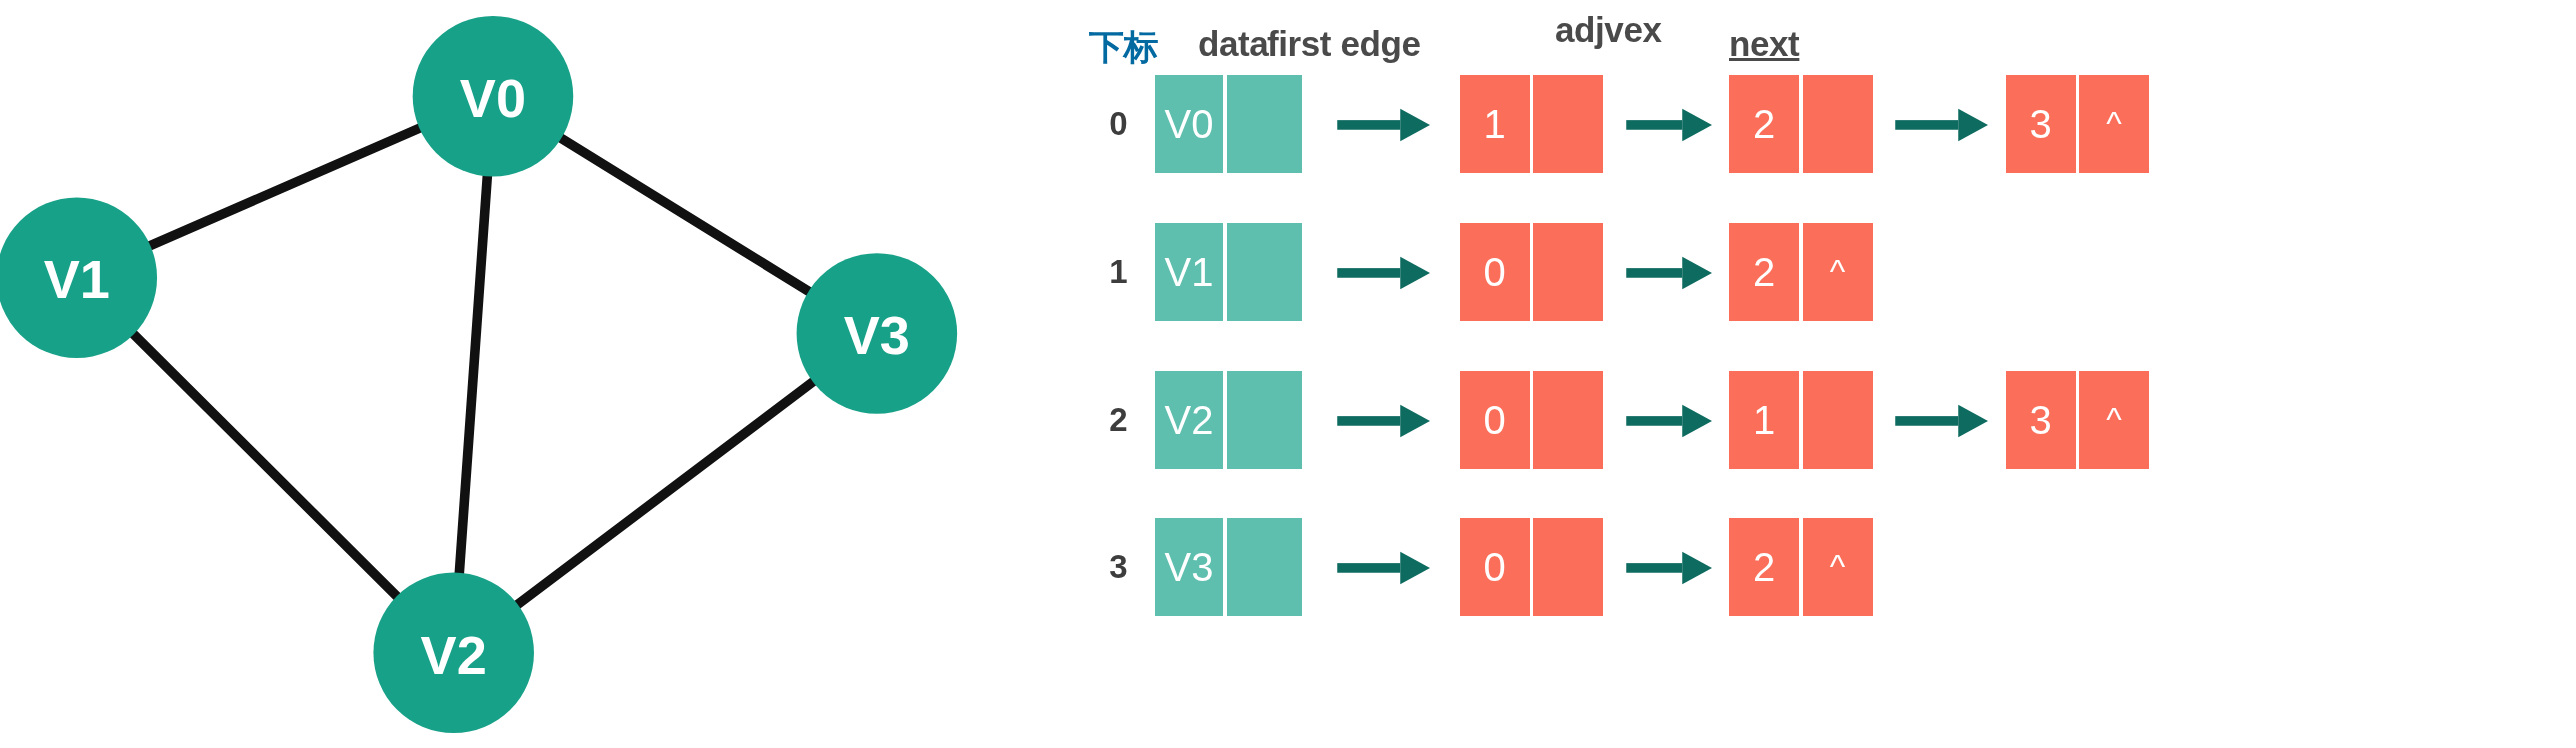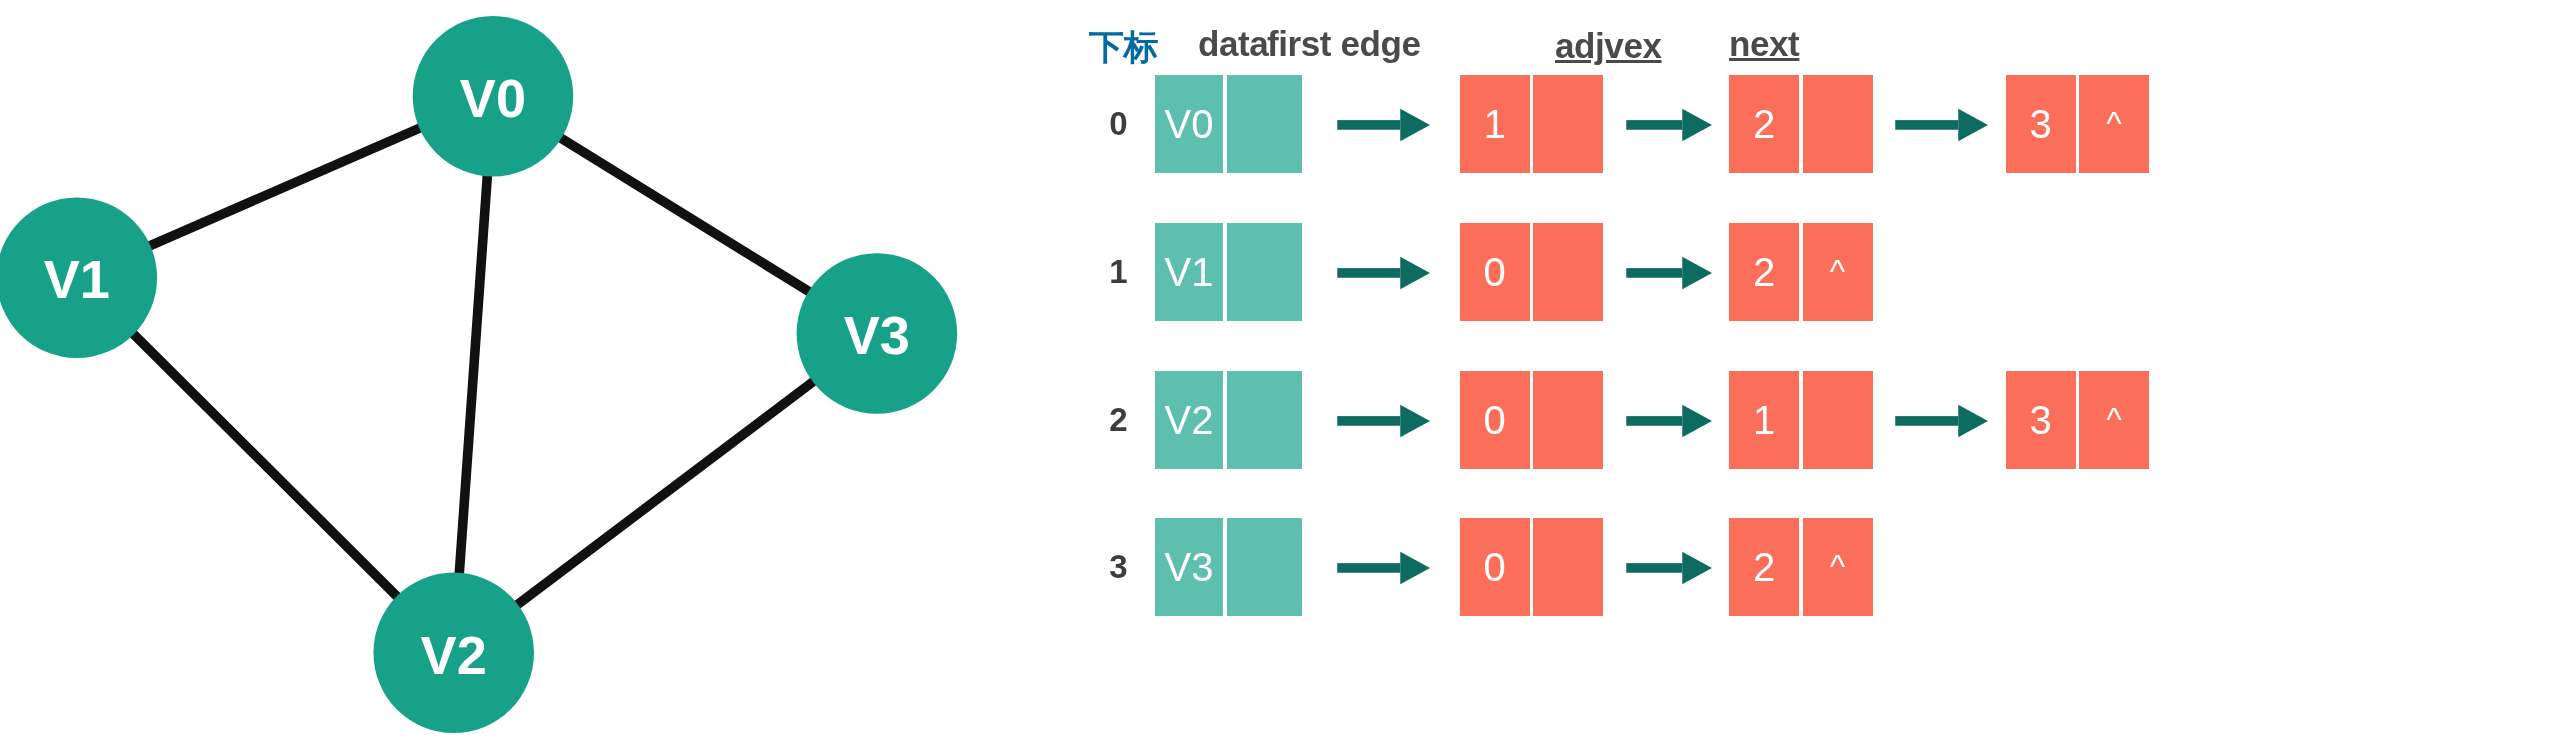--- a/index.html
+++ b/index.html
@@ -164,21 +164,21 @@
   </div>
 
   <div id="adj-panel">
 
     <div class="col-header accent" style="left:7px; top:24.4px;">下标</div>
 
     <div class="col-header" style="left:98px; top:24.4px;margin-left:18px;">data</div>
 
     <div class="col-header" style="left:185px; top:24.4px;">first edge</div>
 
-    <div class="col-header" style="left:473px; top:26px;text-decoration:underline;">adjvex</div>
+    <div class="col-header" style="left:473px; top:10px;">adjvex</div>
 
     <div class="col-header" style="left:647px; top:24.4px;text-decoration:underline;">next</div>
 
     <div id="adj-rows">
         <div class="row" style="top: 75px;">
           <div class="row-index">0</div>
           <div class="vertex-cell-pair">
             <div class="cell data">V0</div>
             <div class="cell firstedge"></div>
           </div>

